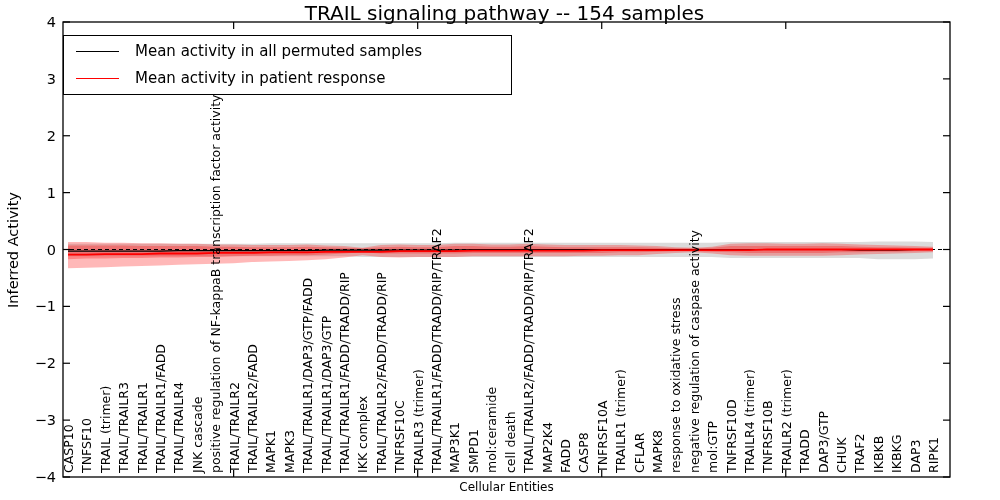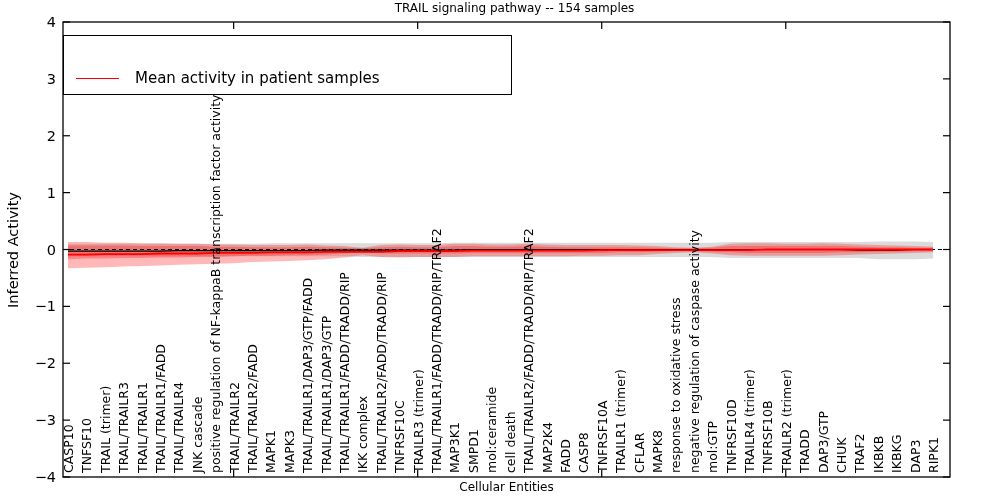--- a/index.html
+++ b/index.html
@@ -3,22 +3,22 @@
 <meta charset="utf-8">
 <style>
   html,body{margin:0;padding:0;background:#ffffff;}
   #figure{
     position:relative;width:1000px;height:500px;background:#ffffff;
     font-family:"DejaVu Sans","Liberation Sans",sans-serif;color:#000;
     overflow:hidden;
   }
   #plot-svg{position:absolute;left:0;top:0;z-index:1;}
   #chart-title{
-    position:absolute;left:71px;top:1px;width:887px;text-align:center;
-    font-size:12px;z-index:4;
+    position:absolute;left:61px;top:1px;width:887px;text-align:center;
+    font-size:20px;z-index:4;
   }
   #ylabel{
     position:absolute;left:-48px;top:241px;width:124px;height:18px;
     text-align:center;font-size:14.5px;transform:rotate(-90deg);z-index:4;
   }
   #xlabel{
     position:absolute;left:63px;top:480px;width:887px;text-align:center;
     font-size:12px;z-index:4;
   }
   .ytick-label{
@@ -144,19 +144,23 @@
       <div class="xcat-label" style="left: 817px; top: 473px;">DAP3/GTP</div>
       <div class="xcat-label" style="left: 835px; top: 473px;">CHUK</div>
       <div class="xcat-label" style="left: 853px; top: 473px;">TRAF2</div>
       <div class="xcat-label" style="left: 872px; top: 473px;">IKBKB</div>
       <div class="xcat-label" style="left: 890px; top: 473px;">IKBKG</div>
       <div class="xcat-label" style="left: 909px; top: 473px;">DAP3</div>
       <div class="xcat-label" style="left: 927px; top: 473px;">RIPK1</div>
     </div>
 
   <div id="legend">
+    <div class="legend-row row0">
+      <span class="legend-line" style="border-top: 1.6px solid rgb(0, 0, 0);"></span>
+      <span class="legend-text">Mean activity in all permuted samples</span>
+    </div>
     <div class="legend-row row1">
       <span class="legend-line" style="border-top: 1.6px solid rgb(255, 0, 0);"></span>
-      <span class="legend-text">Mean activity in patient samples</span>
+      <span class="legend-text">Mean activity in patient response</span>
     </div>
   </div>
 
 </div>
 
 </body></html>

